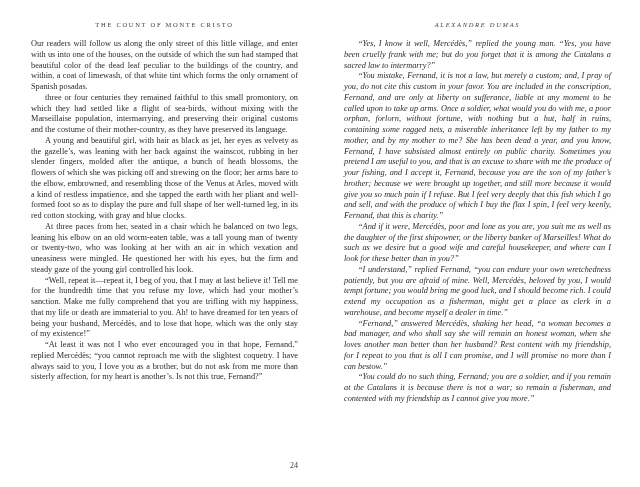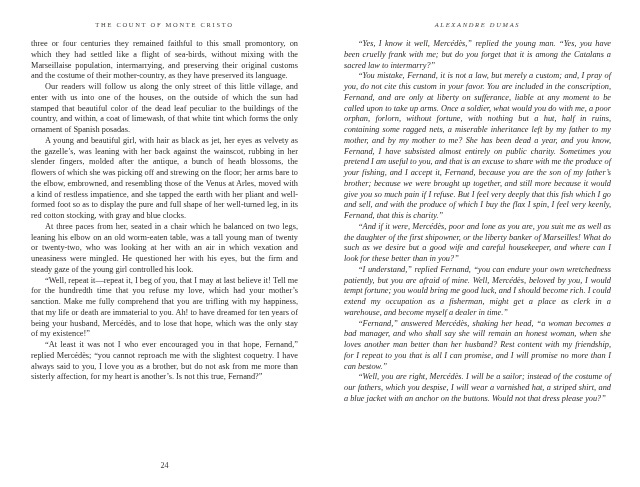--- a/index.html
+++ b/index.html
@@ -45,48 +45,48 @@
     text-indent: 14px;
   }
   .no-first-indent p:first-child {
     text-indent: 0;
   }
   .page-number {
     position: absolute;
     bottom: 17px;
     left: 0;
     width: 100%;
-    text-align: center;
+    text-align: right;
     font-size: 8px;
     color: #3b3835;
   }
 </style>
 </head>
 <body>
 
 <div class="spread">
 
   <section class="page left">
     <div class="running-header">THE COUNT OF MONTE CRISTO</div>
     <div class="page-body no-first-indent">
+        <p>Our readers will follow us along the only street of this little village, and enter with us into one of the houses, on the outside of which the sun had stamped that beautiful color of the dead leaf peculiar to the buildings of the country, and within, a coat of limewash, of that white tint which forms the only ornament of Spanish posadas.</p>
         <p>three or four centuries they remained faithful to this small promontory, on which they had settled like a flight of sea-birds, without mixing with the Marseillaise population, intermarrying, and preserving their original customs and the costume of their mother-country, as they have preserved its language.</p>
-        <p>Our readers will follow us along the only street of this little village, and enter with us into one of the houses, on the outside of which the sun had stamped that beautiful color of the dead leaf peculiar to the buildings of the country, and within, a coat of limewash, of that white tint which forms the only ornament of Spanish posadas.</p>
         <p>A young and beautiful girl, with hair as black as jet, her eyes as velvety as the gazelle’s, was leaning with her back against the wainscot, rubbing in her slender fingers, molded after the antique, a bunch of heath blossoms, the flowers of which she was picking off and strewing on the floor; her arms bare to the elbow, embrowned, and resembling those of the Venus at Arles, moved with a kind of restless impatience, and she tapped the earth with her pliant and well-formed foot so as to display the pure and full shape of her well-turned leg, in its red cotton stocking, with gray and blue clocks.</p>
         <p>At three paces from her, seated in a chair which he balanced on two legs, leaning his elbow on an old worm-eaten table, was a tall young man of twenty or twenty-two, who was looking at her with an air in which vexation and uneasiness were mingled. He questioned her with his eyes, but the firm and steady gaze of the young girl controlled his look.</p>
         <p>“Well, repeat it—repeat it, I beg of you, that I may at last believe it! Tell me for the hundredth time that you refuse my love, which had your mother’s sanction. Make me fully comprehend that you are trifling with my happiness, that my life or death are immaterial to you. Ah! to have dreamed for ten years of being your husband, Mercédès, and to lose that hope, which was the only stay of my existence!”</p>
         <p>“At least it was not I who ever encouraged you in that hope, Fernand,” replied Mercédès; “you cannot reproach me with the slightest coquetry. I have always said to you, I love you as a brother, but do not ask from me more than sisterly affection, for my heart is another’s. Is not this true, Fernand?”</p>
       </div>
     <div class="page-number">24</div>
   </section>
 
   <section class="page right">
     <div class="running-header">ALEXANDRE DUMAS</div>
     <div class="page-body">
         <p>“Yes, I know it well, Mercédès,” replied the young man. “Yes, you have been cruelly frank with me; but do you forget that it is among the Catalans a sacred law to intermarry?”</p>
         <p>“You mistake, Fernand, it is not a law, but merely a custom; and, I pray of you, do not cite this custom in your favor. You are included in the conscription, Fernand, and are only at liberty on sufferance, liable at any moment to be called upon to take up arms. Once a soldier, what would you do with me, a poor orphan, forlorn, without fortune, with nothing but a hut, half in ruins, containing some ragged nets, a miserable inheritance left by my father to my mother, and by my mother to me? She has been dead a year, and you know, Fernand, I have subsisted almost entirely on public charity. Sometimes you pretend I am useful to you, and that is an excuse to share with me the produce of your fishing, and I accept it, Fernand, because you are the son of my father’s brother; because we were brought up together, and still more because it would give you so much pain if I refuse. But I feel very deeply that this fish which I go and sell, and with the produce of which I buy the flax I spin, I feel very keenly, Fernand, that this is charity.”</p>
         <p>“And if it were, Mercédès, poor and lone as you are, you suit me as well as the daughter of the first shipowner, or the liberty banker of Marseilles! What do such as we desire but a good wife and careful housekeeper, and where can I look for these better than in you?”</p>
         <p>“I understand,” replied Fernand, “you can endure your own wretchedness patiently, but you are afraid of mine. Well, Mercédès, beloved by you, I would tempt fortune; you would bring me good luck, and I should become rich. I could extend my occupation as a fisherman, might get a place as clerk in a warehouse, and become myself a dealer in time.”</p>
         <p>“Fernand,” answered Mercédès, shaking her head, “a woman becomes a bad manager, and who shall say she will remain an honest woman, when she loves another man better than her husband? Rest content with my friendship, for I repeat to you that is all I can promise, and I will promise no more than I can bestow.”</p>
-        <p>“Well, you are right, Mercédès. I will be a sailor; instead of the costume of our fathers, which you despise, I will wear a varnished hat, a striped shirt, and a blue jacket with an anchor on the buttons. Would not that dress please you?”</p>
+        <p>“You could do no such thing, Fernand; you are a soldier, and if you remain at the Catalans it is because there is not a war; so remain a fisherman, and contented with my friendship as I cannot give you more.”</p>
       </div>
   </section>
 
 </div>
 
 </body></html>

